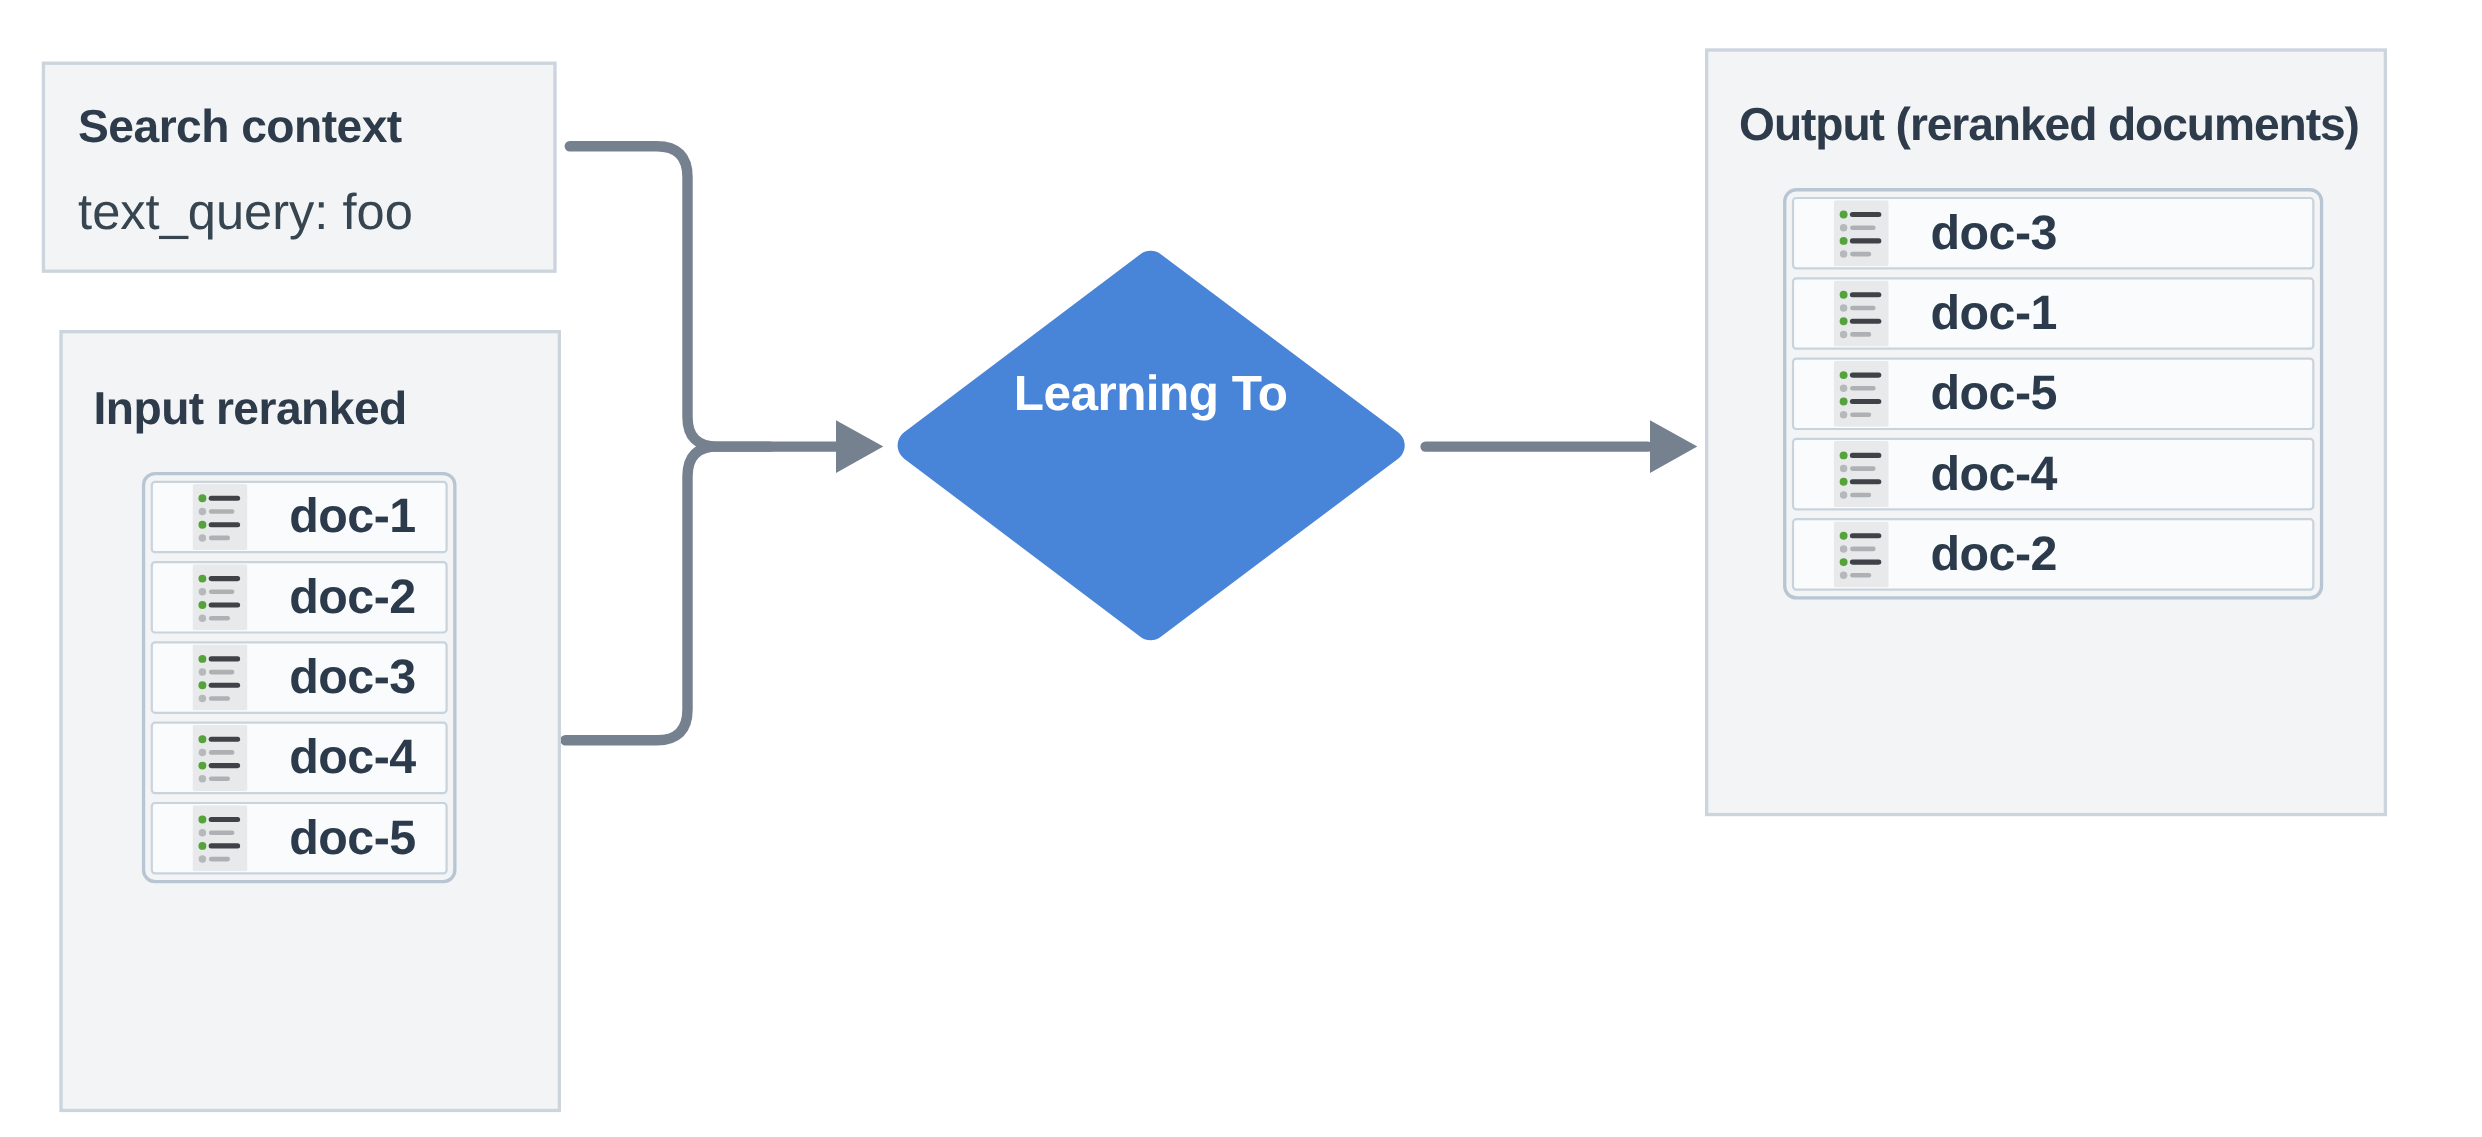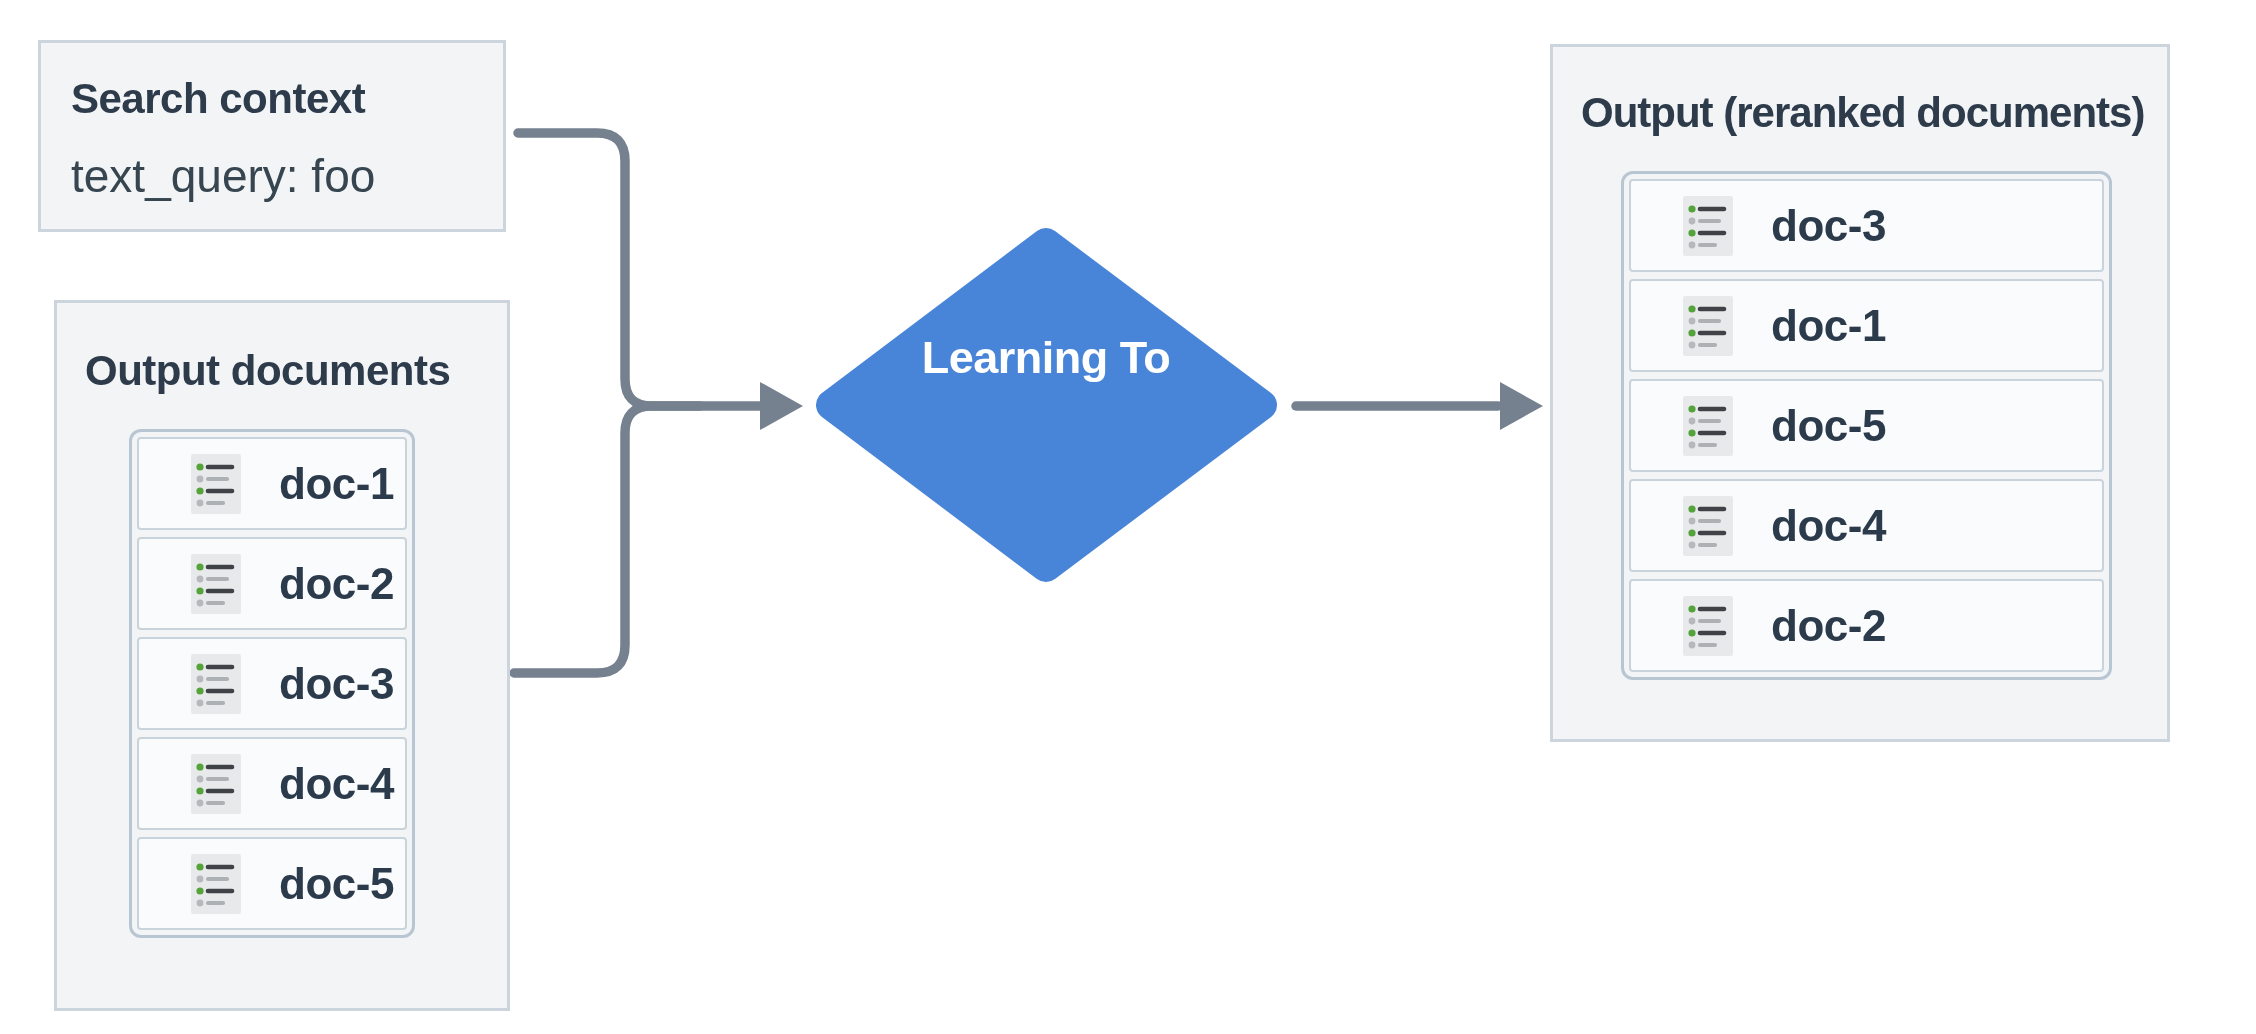--- a/index.html
+++ b/index.html
@@ -11,42 +11,42 @@
 
   
   .panel {
     position:absolute; box-sizing:border-box;
     background:#f2f4f6; border:3px solid #ccd5de;
   }
   .panel-title {
     font-weight:bold; font-size:42px; letter-spacing:-0.5px;
     color:#2d3b4b; line-height:52px; white-space:nowrap;
   }
-  #search-panel { left:38px; top:40px; width:468px; height:192px; padding:30px 30px 0 30px; }
+  #search-panel { left:38px; top:56px; width:468px; height:192px; padding:30px 30px 0 30px; }
   #search-panel .query-line {
     margin-top:26px; font-size:46px; color:#36454f; line-height:50px; white-space:nowrap;
   }
   #input-panel  { left:54px; top:300px; width:456px; height:711px; padding:42px 0 0 28px; }
   #output-panel { left:1550px; top:44px; width:620px; height:698px; padding:40px 0 0 28px; }
   #output-panel .panel-title { letter-spacing:-1px; }
 
   
   .doc-list {
     box-sizing:border-box;
     border:3px solid #b7c6d2; border-radius:12px;
     padding:5px; margin-top:32px;
     display:flex; flex-direction:column; gap:7px;
     background:transparent;
   }
   #input-panel .doc-list  { width:286px; margin-left:44px; }
   #output-panel .doc-list { width:491px; margin-left:40px; }
   .doc-row {
-    box-sizing:border-box; height:93px;
+    box-sizing:border-box; height:66px;
     background:#fafbfc; border:2px solid #c9d3dc; border-radius:4px;
-    display:flex; align-items:center; padding-left:52px; gap:38px;
+    display:flex; align-items:center; padding-left:36px; gap:38px;
   }
   .doc-icon { width:50px; height:60px; flex:0 0 auto; }
   .doc-label {
     font-weight:bold; font-size:44px; color:#2c3b4c; letter-spacing:-0.5px;
   }
 
   
   #diamond-label {
     position:absolute; left:846px; top:328px; width:400px;
     text-align:center; color:#ffffff; font-weight:bold;
@@ -72,21 +72,21 @@
   <path d="M 1296 406 H 1498" fill="none" stroke="#76818f" stroke-width="9.5" stroke-linecap="round"></path>
   <polygon points="1543,406 1500,382 1500,430" fill="#76818f"></polygon>
 </svg>
 
 <div class="panel" id="search-panel">
   <div class="panel-title">Search context</div>
   <div class="query-line">text_query: foo</div>
 </div>
 
 <div class="panel" id="input-panel">
-  <div class="panel-title">Output documents</div>
+  <div class="panel-title">Input reranked</div>
   <div class="doc-list">
 
       <div class="doc-row">
         <svg class="doc-icon" viewBox="0 0 50 60">
           <rect x="0" y="0" width="50" height="60" rx="2" fill="#e8e9ea"></rect>
           <circle cx="9" cy="13" r="3.6" fill="#55a33b"></circle>
           <line x1="17" y1="13" x2="41" y2="13" stroke="#3f4347" stroke-width="4.6" stroke-linecap="round"></line>
           <circle cx="9" cy="25" r="3.4" fill="#b6b9bb"></circle>
           <line x1="17" y1="25" x2="36" y2="25" stroke="#aeb1b4" stroke-width="4.2" stroke-linecap="round"></line>
           <circle cx="9" cy="37" r="3.6" fill="#55a33b"></circle>

